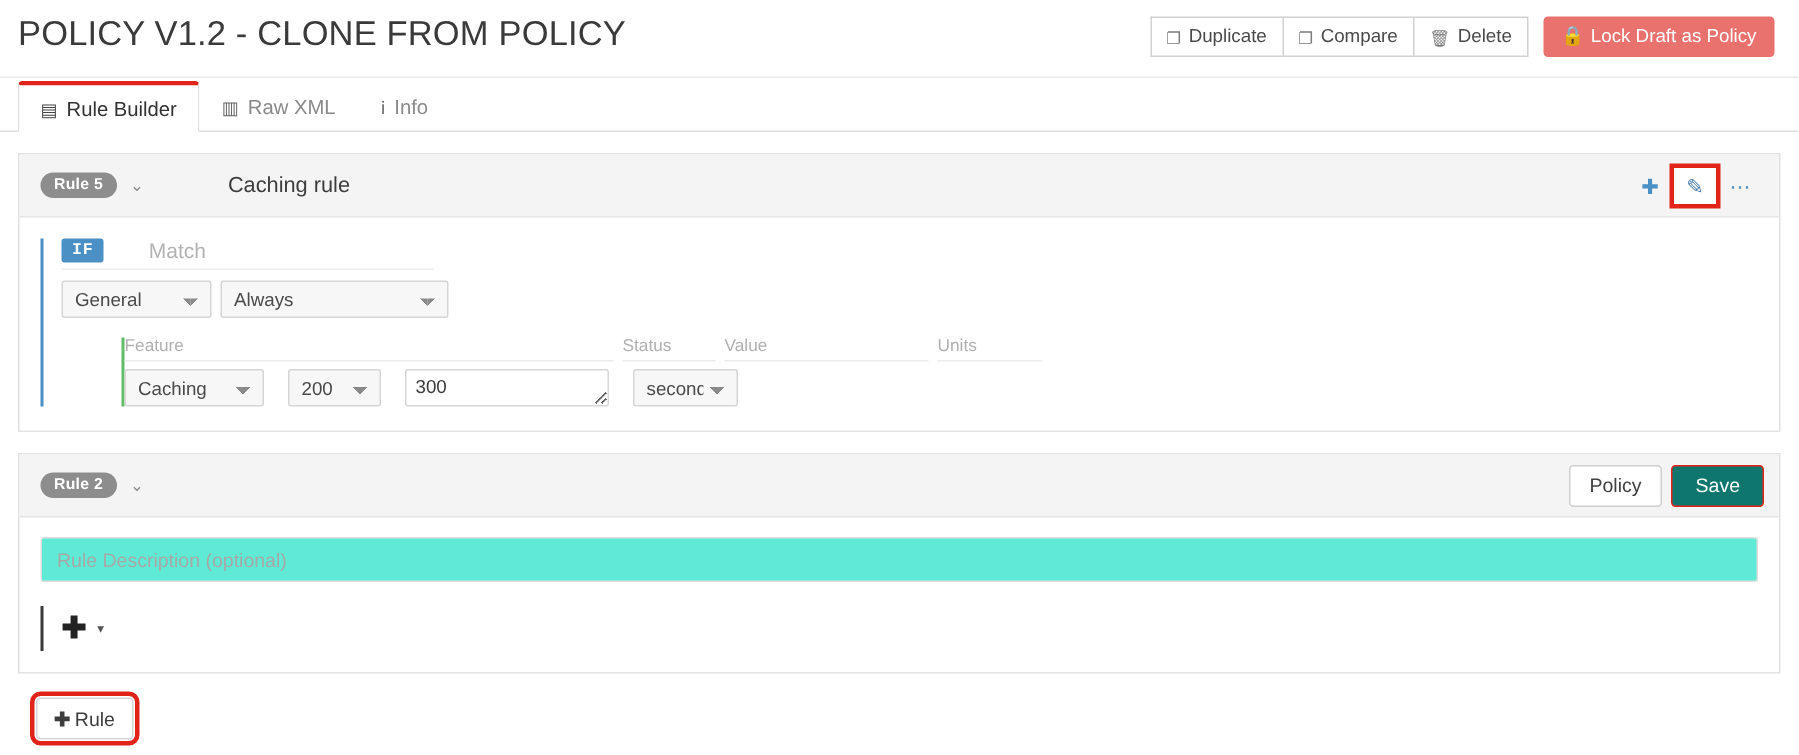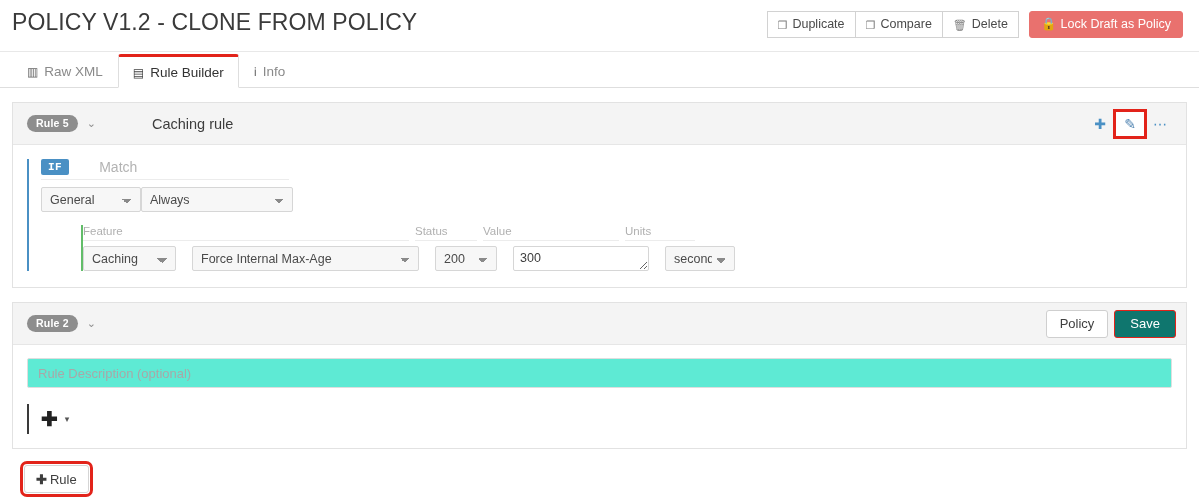--- a/index.html
+++ b/index.html
@@ -184,21 +184,21 @@
     font-weight: bold;
     padding: 2px 7px;
     border-radius: 2px;
     letter-spacing: 0.5px;
   }
   .match-label {
     margin-left: 14px;
     color: #b3b3b3;
     font-size: 14px;
   }
-  .selects-row { display: flex; }
+  .selects-row { display: flex; gap: 6px; }
   select, .fake-select {
     -webkit-appearance: none;
     appearance: none;
     background: #f7f7f7;
     border: 1px solid #d6d6d6;
     border-radius: 2px;
     font-family: "Liberation Sans", sans-serif;
     font-size: 12.5px;
     color: #4a4a4a;
     height: 25px;
@@ -361,25 +361,25 @@
       </button>
     </div>
     <button class="btn-lock">
       <span class="gi">🔒</span><span>Lock Draft as Policy</span>
     </button>
   </div>
 </div>
 
 <div class="tabs-wrap">
   <div class="tabs">
+    <div class="tab active">
+      <span class="gi">▤</span><span>Rule Builder</span>
+    </div>
     <div class="tab">
       <span class="gi">▥</span><span>Raw XML</span>
-    </div>
-    <div class="tab active">
-      <span class="gi">▤</span><span>Rule Builder</span>
     </div>
     <div class="tab">
       <span class="gi">ℹ</span><span>Info</span>
     </div>
   </div>
 </div>
 
 <div class="content">
 
   <div class="rule-card">
@@ -419,23 +419,20 @@
           <div class="field-labels">
             <span class="fl fl-feature">Feature</span>
             <span class="fl fl-status">Status</span>
             <span class="fl fl-value">Value</span>
             <span class="fl fl-units">Units</span>
           </div>
           <div class="field-row">
             <select class="sel-caching">
               <option>Caching</option>
             </select>
-            <select class="sel-force">
-              <option>Force Internal Max-Age</option>
-            </select>
             <select class="sel-status">
               <option>200</option>
             </select>
             <textarea class="value-area" style="">300</textarea>
             <select class="sel-units">
               <option>seconds</option>
             </select>
           </div>
         </div>
       </div>

